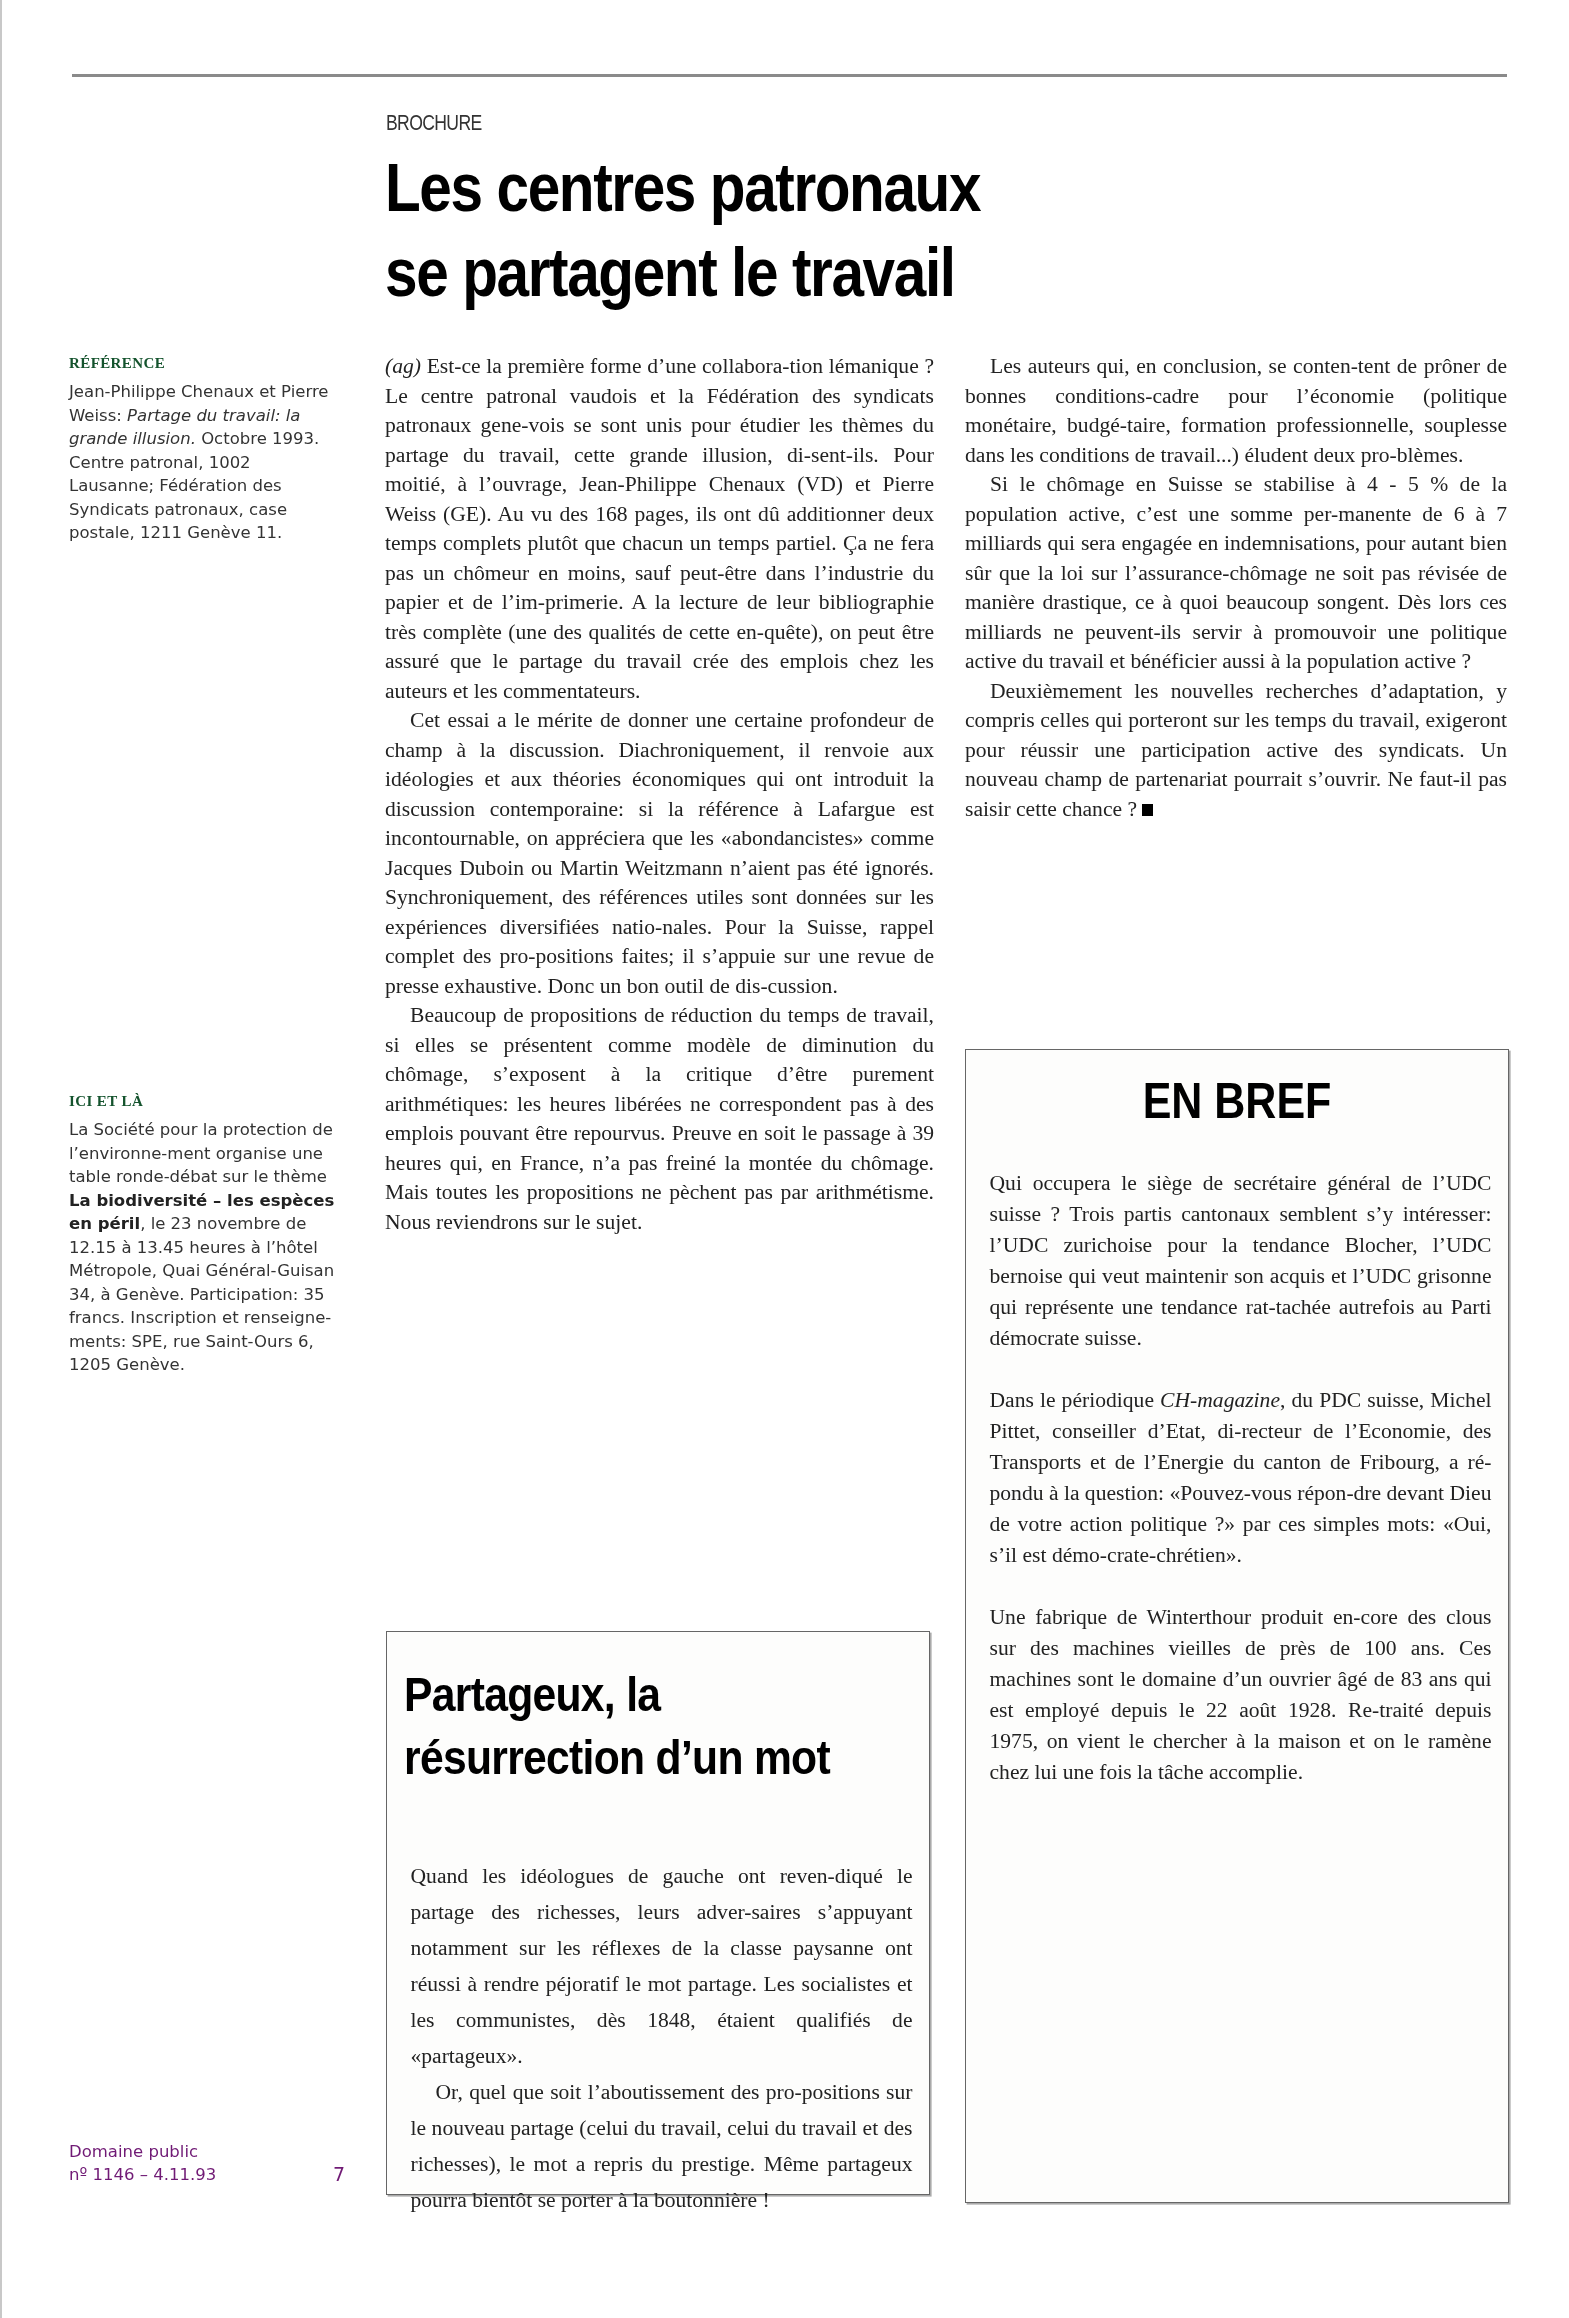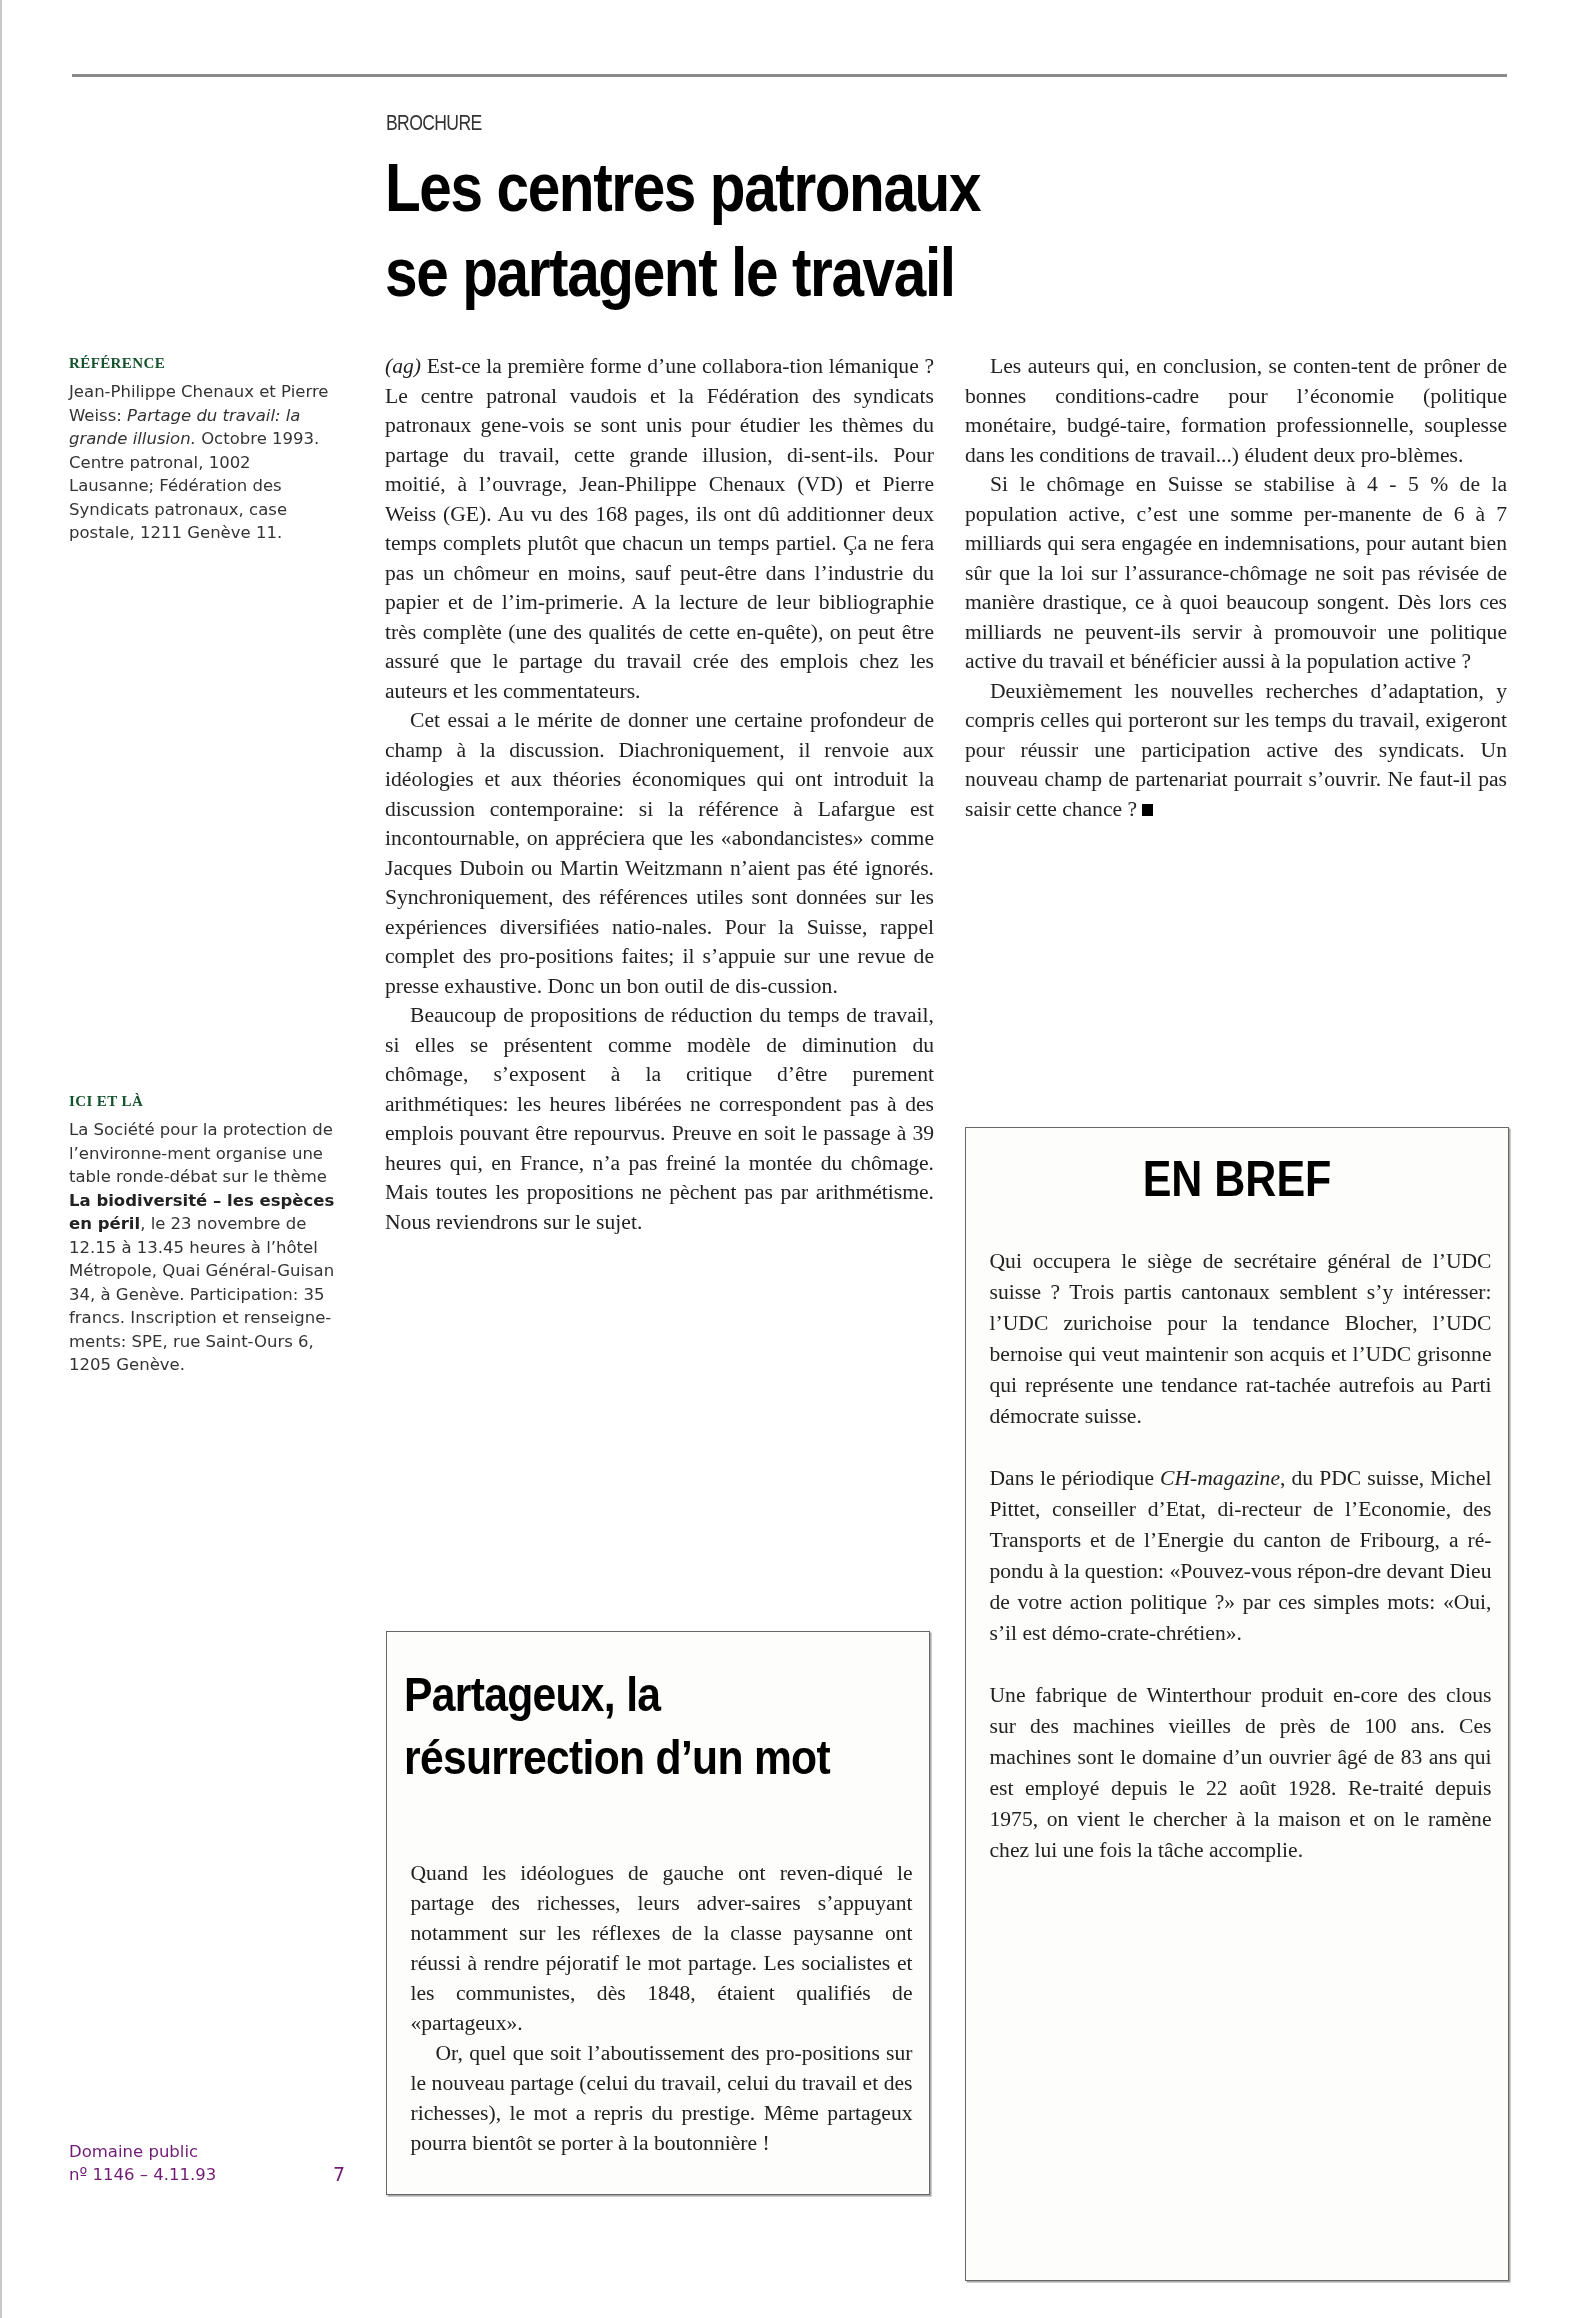--- a/index.html
+++ b/index.html
@@ -22,25 +22,25 @@
   .col { position: absolute; font-family: "Liberation Serif", serif; font-size: 21.6px; line-height: 29.5px; color: #222; text-align: justify; hyphens: manual; }
   .col p { margin: 0; }
   .col p.ind { text-indent: 25px; }
   .col-mid { left: 385px; top: 352px; width: 549px; }
   .col-right { left: 965px; top: 352px; width: 542px; }
   .endmark { display: inline-block; width: 11px; height: 12.6px; background: #000; margin-left: 4.7px; vertical-align: -0.8px; }
 
   .box { position: absolute; border: 1.6px solid #666; background: #fdfdfc; box-shadow: 1.6px 1.6px 0 #aaa; }
   .box-partageux { left: 386px; top: 1631px; width: 542px; height: 562px; }
   .box-partageux h2 { position: absolute; left: 17.3px; top: 31px; margin: 0; width: 549px; font-family: "Liberation Sans", sans-serif; font-weight: bold; font-size: 49px; line-height: 63px; color: #000; letter-spacing: -0.8px; transform: scaleX(0.87); transform-origin: left; }
-  .box-partageux .bodytext { position: absolute; left: 23.5px; top: 226px; width: 502px; font-family: "Liberation Serif", serif; font-size: 21.6px; line-height: 30px; text-align: justify; color: #222; }
+  .box-partageux .bodytext { position: absolute; left: 23.5px; top: 226px; width: 502px; font-family: "Liberation Serif", serif; font-size: 21.6px; line-height: 36px; text-align: justify; color: #222; }
   .box-partageux .bodytext p { margin: 0; }
   .box-partageux .bodytext p.ind { text-indent: 25px; }
 
-  .box-bref { left: 965px; top: 1127px; width: 542px; height: 1152px; }
+  .box-bref { left: 965px; top: 1049px; width: 542px; height: 1152px; }
   .box-bref h2 { position: absolute; left: 0; top: 23.5px; width: 542px; margin: 0; text-align: center; font-family: "Liberation Sans", sans-serif; font-weight: bold; font-size: 50px; line-height: 55px; color: #000; transform: scaleX(0.86); }
   .box-bref .items { position: absolute; left: 23.5px; top: 118px; width: 502px; font-family: "Liberation Serif", serif; font-size: 21.6px; line-height: 31px; text-align: justify; color: #222; }
   .box-bref .items p { margin: 0 0 31px 0; }
   .box-bref em { font-style: italic; }
 </style>
 </head>
 <body>
 
 <div class="left-edge"></div>
 <div class="top-rule"></div>

